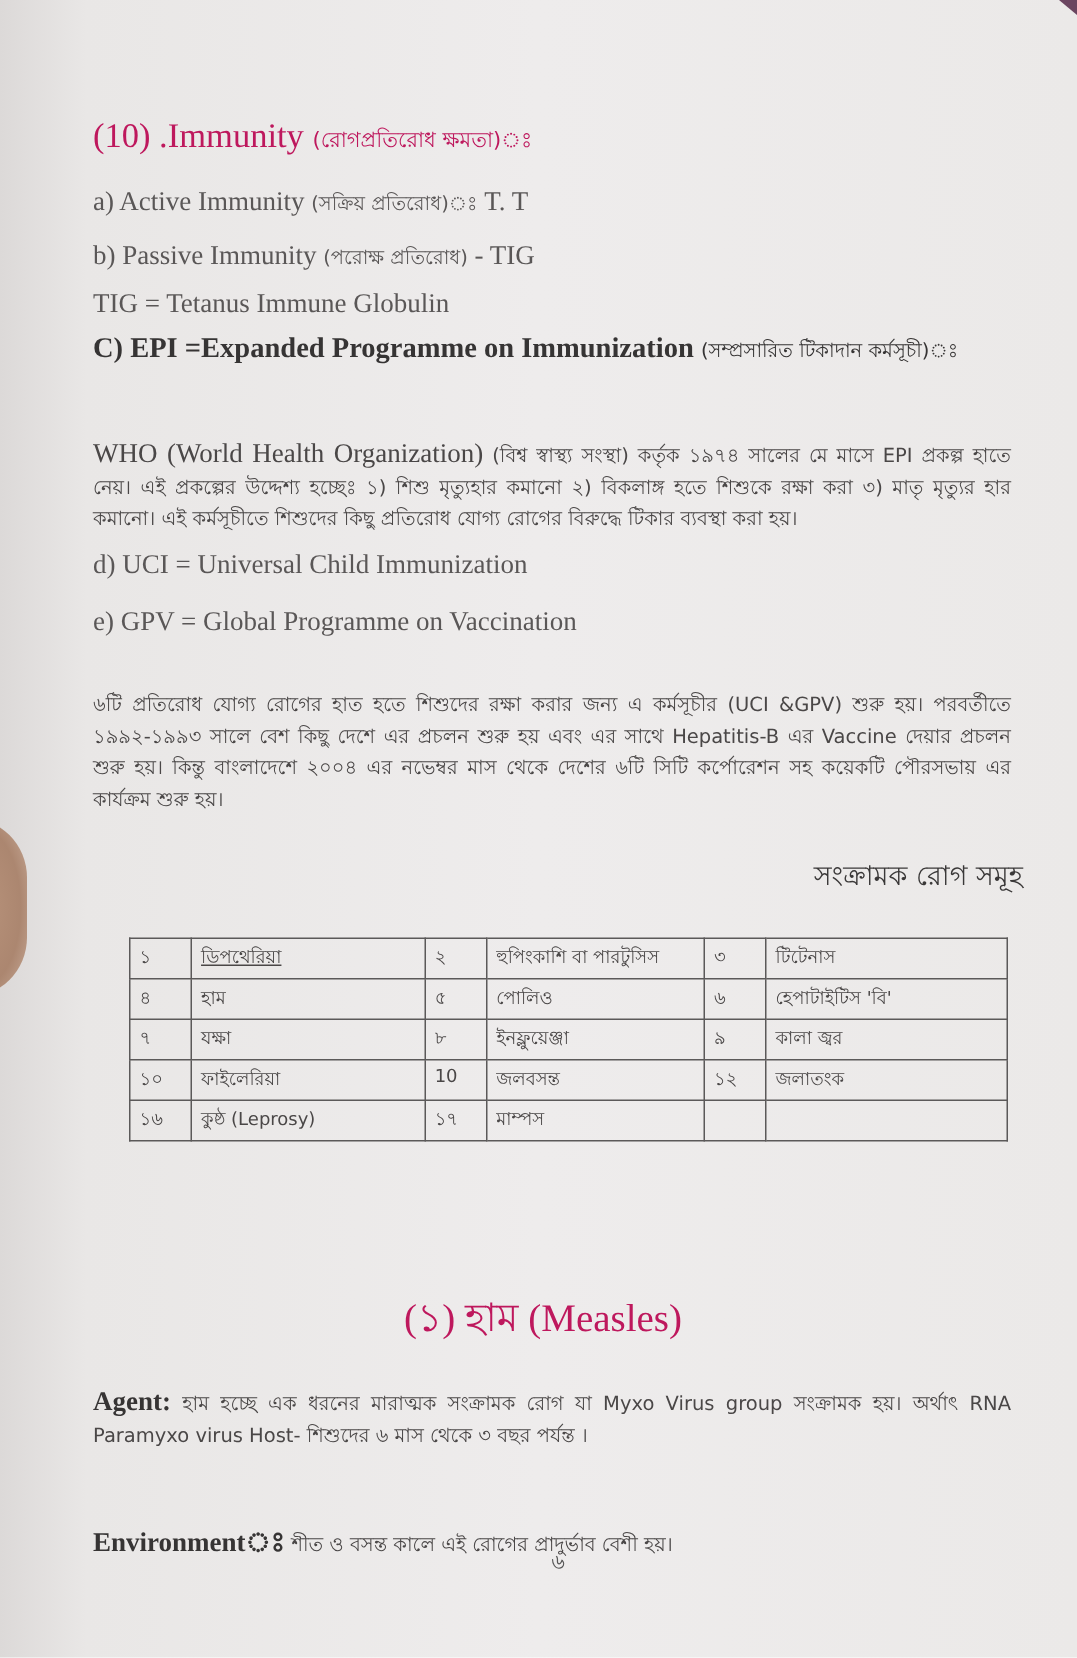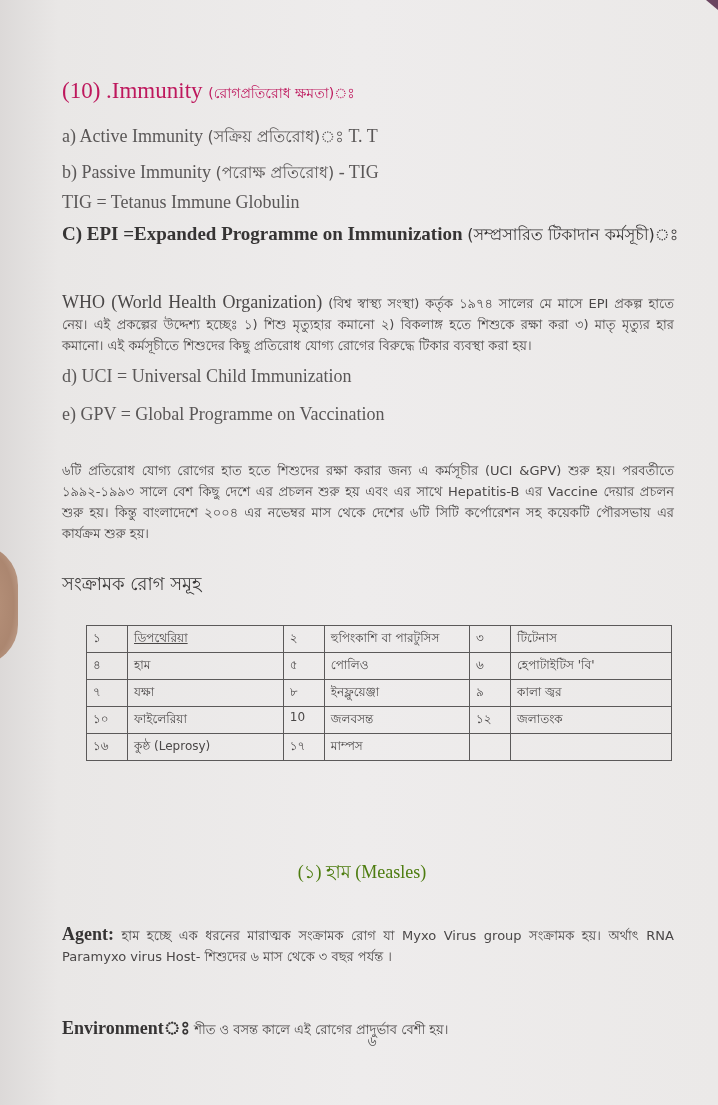--- a/index.html
+++ b/index.html
@@ -15,45 +15,45 @@
     background: radial-gradient(ellipse at 30% 50%, #b38a70 0%, #a67d64 60%, #c8a894 100%);
     opacity:0.9;
   }
   .corner-mark {
     position:absolute; right:0; top:0; width:12px; height:10px;
     background:#6b4560; clip-path: polygon(0 0, 100% 0, 100% 100%);
   }
   .page { position:absolute; left:62px; top:0; width:620px; }
   .h10 { position:absolute; top:78px; left:0; font-size:23px; color:#be185d; }
   .line { position:absolute; left:0; white-space:nowrap; font-size:18px; color:#5a5757; }
-  .bn { font-family:"DejaVu Sans", sans-serif; font-size:16px; }
+  .bn { font-family:"DejaVu Sans", sans-serif; font-size:13px; }
   .bold { font-weight:bold; color:#363434; }
   .para {
     position:absolute; left:0; width:612px; font-size:13px; line-height:21px;
     font-family:"DejaVu Sans", sans-serif; color:#4a4747; text-align:justify;margin-top:36px;
   }
   .para .en { font-family:"Liberation Serif", serif; font-size:18px; }
   .title-c {
-    position:absolute; left:0; width:620px; text-align:left;
+    position:absolute; left:0; width:620px; text-align:right;
     font-family:"DejaVu Sans", sans-serif; font-size:18px; color:#3a3838;
   }
   table.diseases {
     position:absolute; left:24px; top:625px; width:586px;
     border-collapse:collapse; font-family:"DejaVu Sans", sans-serif; font-size:12px; color:#4a4747;
   }
   table.diseases td {
     border:1px solid #5b5959; padding:3px 6px; vertical-align:top; height:15px;
   }
   td.num { width:26px; }
   td.name1 { width:135px;text-decoration:underline; }
   td.name2 { width:125px; }
   td.name3 { width:140px; }
   .measles-title {
     position:absolute; left:0; width:600px; top:858px; text-align:center;
-    font-size:18px; color:#4d7c0f;
+    font-size:26px; color:#be185d;
   }
   .page-num { position:absolute; left:0; width:620px; top:1030px; text-align:center;
     font-family:"DejaVu Sans", sans-serif; font-size:14px; color:#555; }
 </style>
 </head>
 <body>
 
 <div class="thumb"></div>
 <div class="corner-mark"></div>
 

